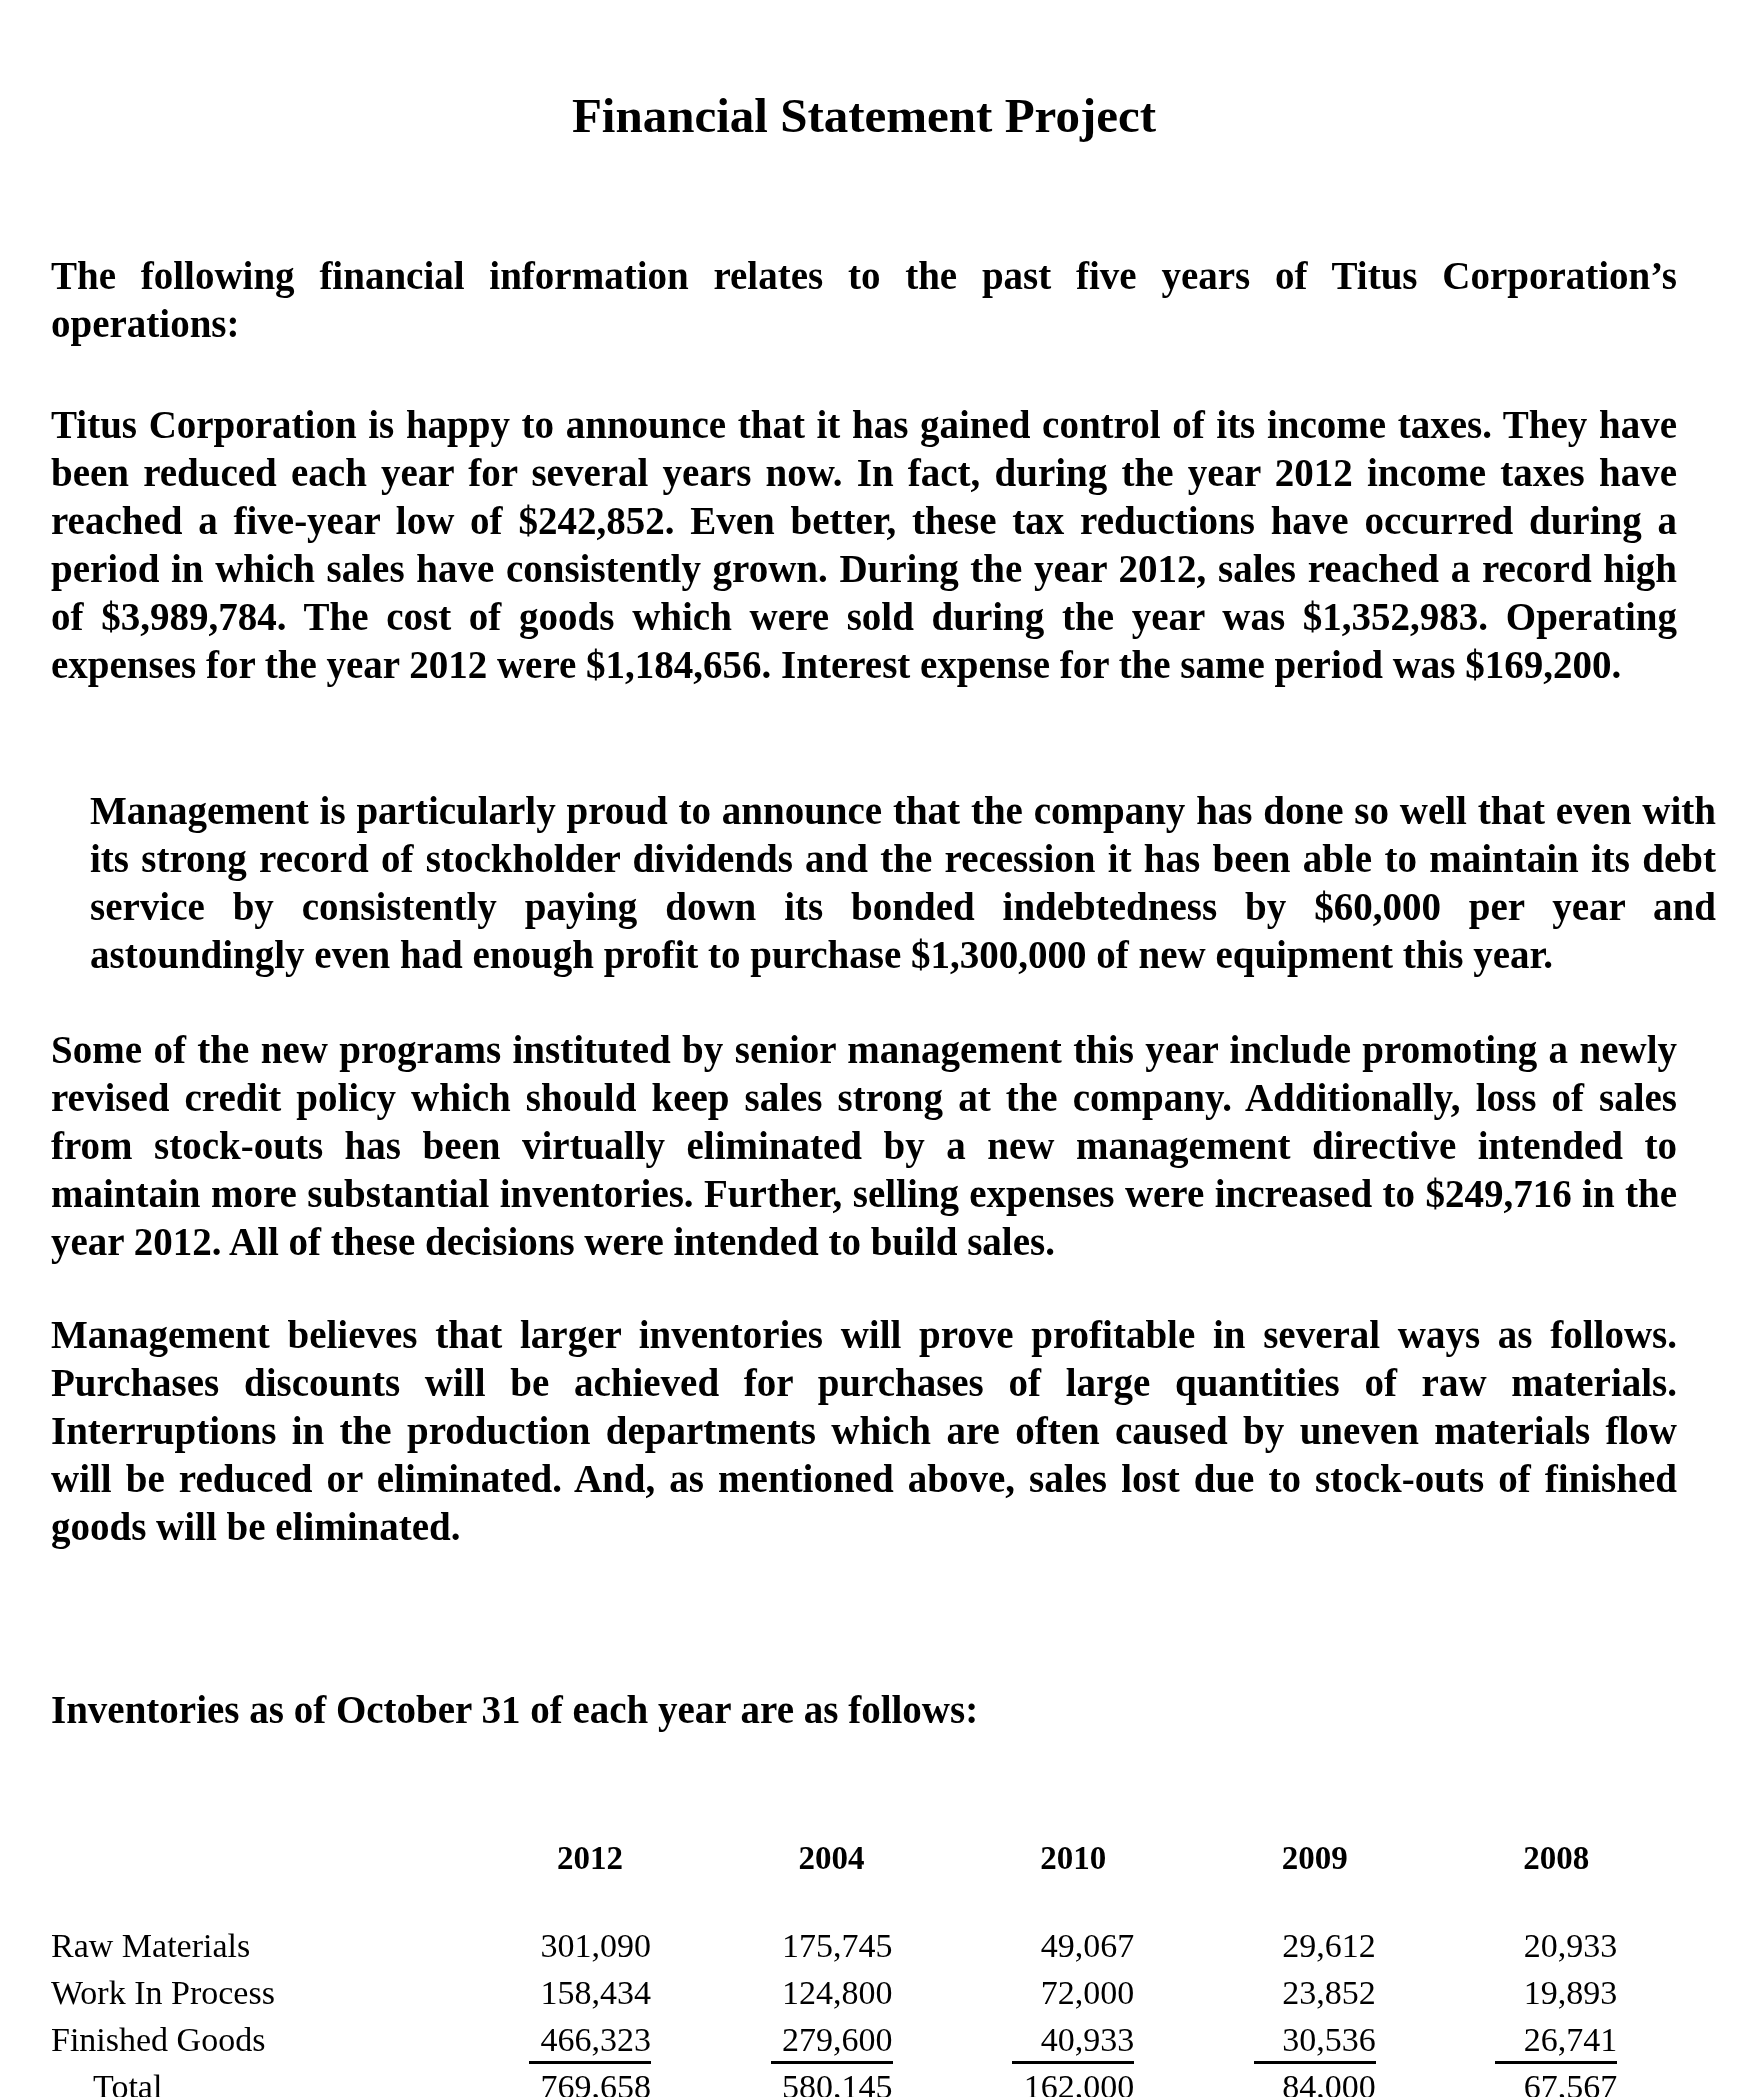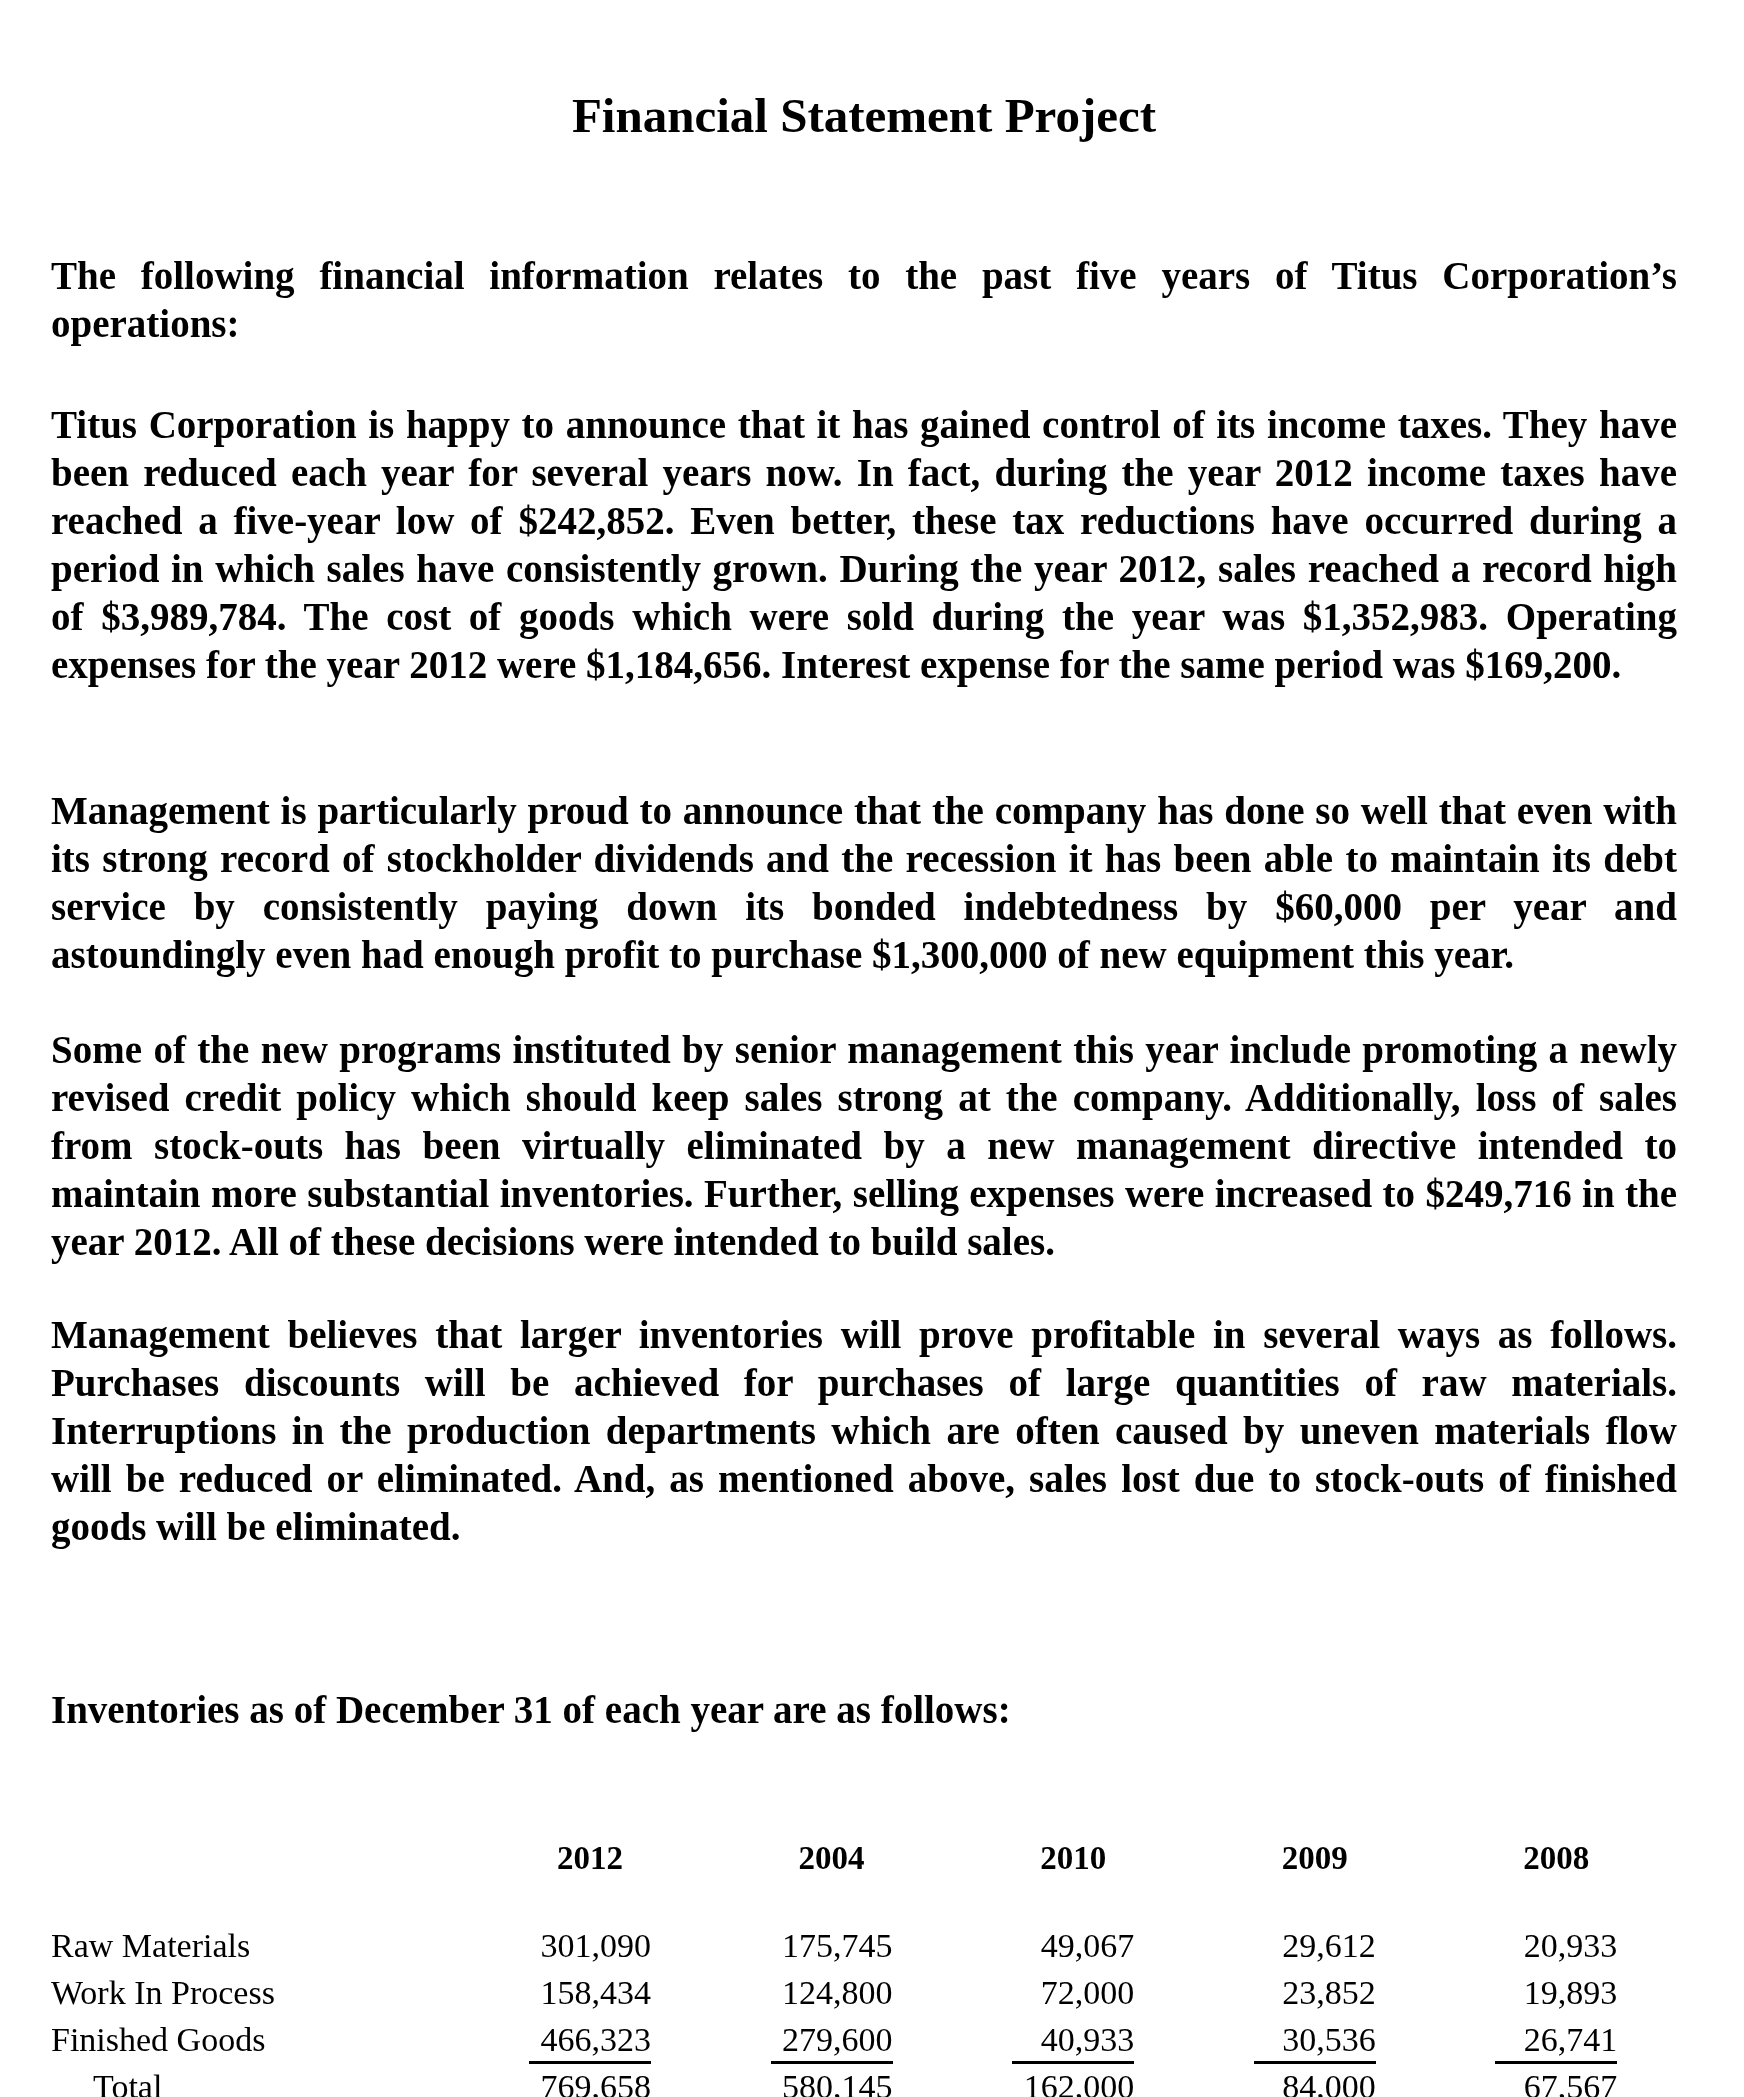--- a/index.html
+++ b/index.html
@@ -39,21 +39,21 @@
       width: 1626px;
       font-size: 39px;
       line-height: 48px;
       text-align: justify;
       margin: 0;
       font-weight: bold;
     }
     .para.last-left { text-align-last: left; }
     #p-intro { top: 252px; }
     #p-taxes { top: 401px; }
-    #p-mgmt { top: 787px; }
+    #p-mgmt { top: 787px; margin-left: 39px; }
     #p-programs { top: 1026px; }
     #p-inventories { top: 1311px; }
     #p-table-intro { top: 1686px; }
 
     .inv-table {
       position: absolute;
       left: 0;
       top: 1837px;
       width: 1626px;
       border-collapse: collapse;
@@ -97,21 +97,21 @@
 <body>
 
 <div class="page">
   <h1 class="title">Financial Statement Project</h1>
 
   <p class="para last-left" id="p-intro">The following financial information relates to the past five years of Titus Corporation’s operations:</p>
   <p class="para last-left" id="p-taxes">Titus Corporation is happy to announce that it has gained control of its income taxes.  They have been reduced each year for several years now.  In fact, during the year 2012 income taxes have reached a five-year low of $242,852.  Even better, these tax reductions have occurred during a period in which sales have consistently grown.  During the year 2012, sales reached a record high of $3,989,784.  The cost of goods which were sold during the year was $1,352,983.  Operating expenses for the year 2012 were $1,184,656.  Interest expense for the same period was $169,200.</p>
   <p class="para last-left" id="p-mgmt">Management is particularly proud to announce that the company has done so well that even with its strong record of stockholder dividends and the recession it has been able to maintain its debt service by consistently paying down its bonded indebtedness by $60,000 per year and astoundingly even had enough profit to purchase $1,300,000 of new equipment this year.</p>
   <p class="para last-left" id="p-programs">Some of the new programs instituted by senior management this year include promoting a newly revised credit policy which should keep sales strong at the company.  Additionally, loss of sales from stock-outs has been virtually eliminated by a new management directive intended to maintain more substantial inventories.  Further, selling expenses were increased to $249,716 in the year 2012.  All of these decisions were intended to build sales.</p>
   <p class="para last-left" id="p-inventories">Management believes that larger inventories will prove profitable in several ways as follows.  Purchases discounts will be achieved for purchases of large quantities of raw materials.  Interruptions in the production departments which are often caused by uneven materials flow will be reduced or eliminated.  And, as mentioned above, sales lost due to stock-outs of finished goods will be eliminated.</p>
-  <p class="para last-left" id="p-table-intro">Inventories as of December 31 of each year are as follows:</p>
+  <p class="para last-left" id="p-table-intro">Inventories as of October 31 of each year are as follows:</p>
 
   <table class="inv-table">
     <thead>
       <tr>
         <th class="label-col"></th>
         <th class="val-col">2012</th>
         <th class="val-col">2004</th>
         <th class="val-col">2010</th>
         <th class="val-col">2009</th>
         <th class="val-col">2008</th>

